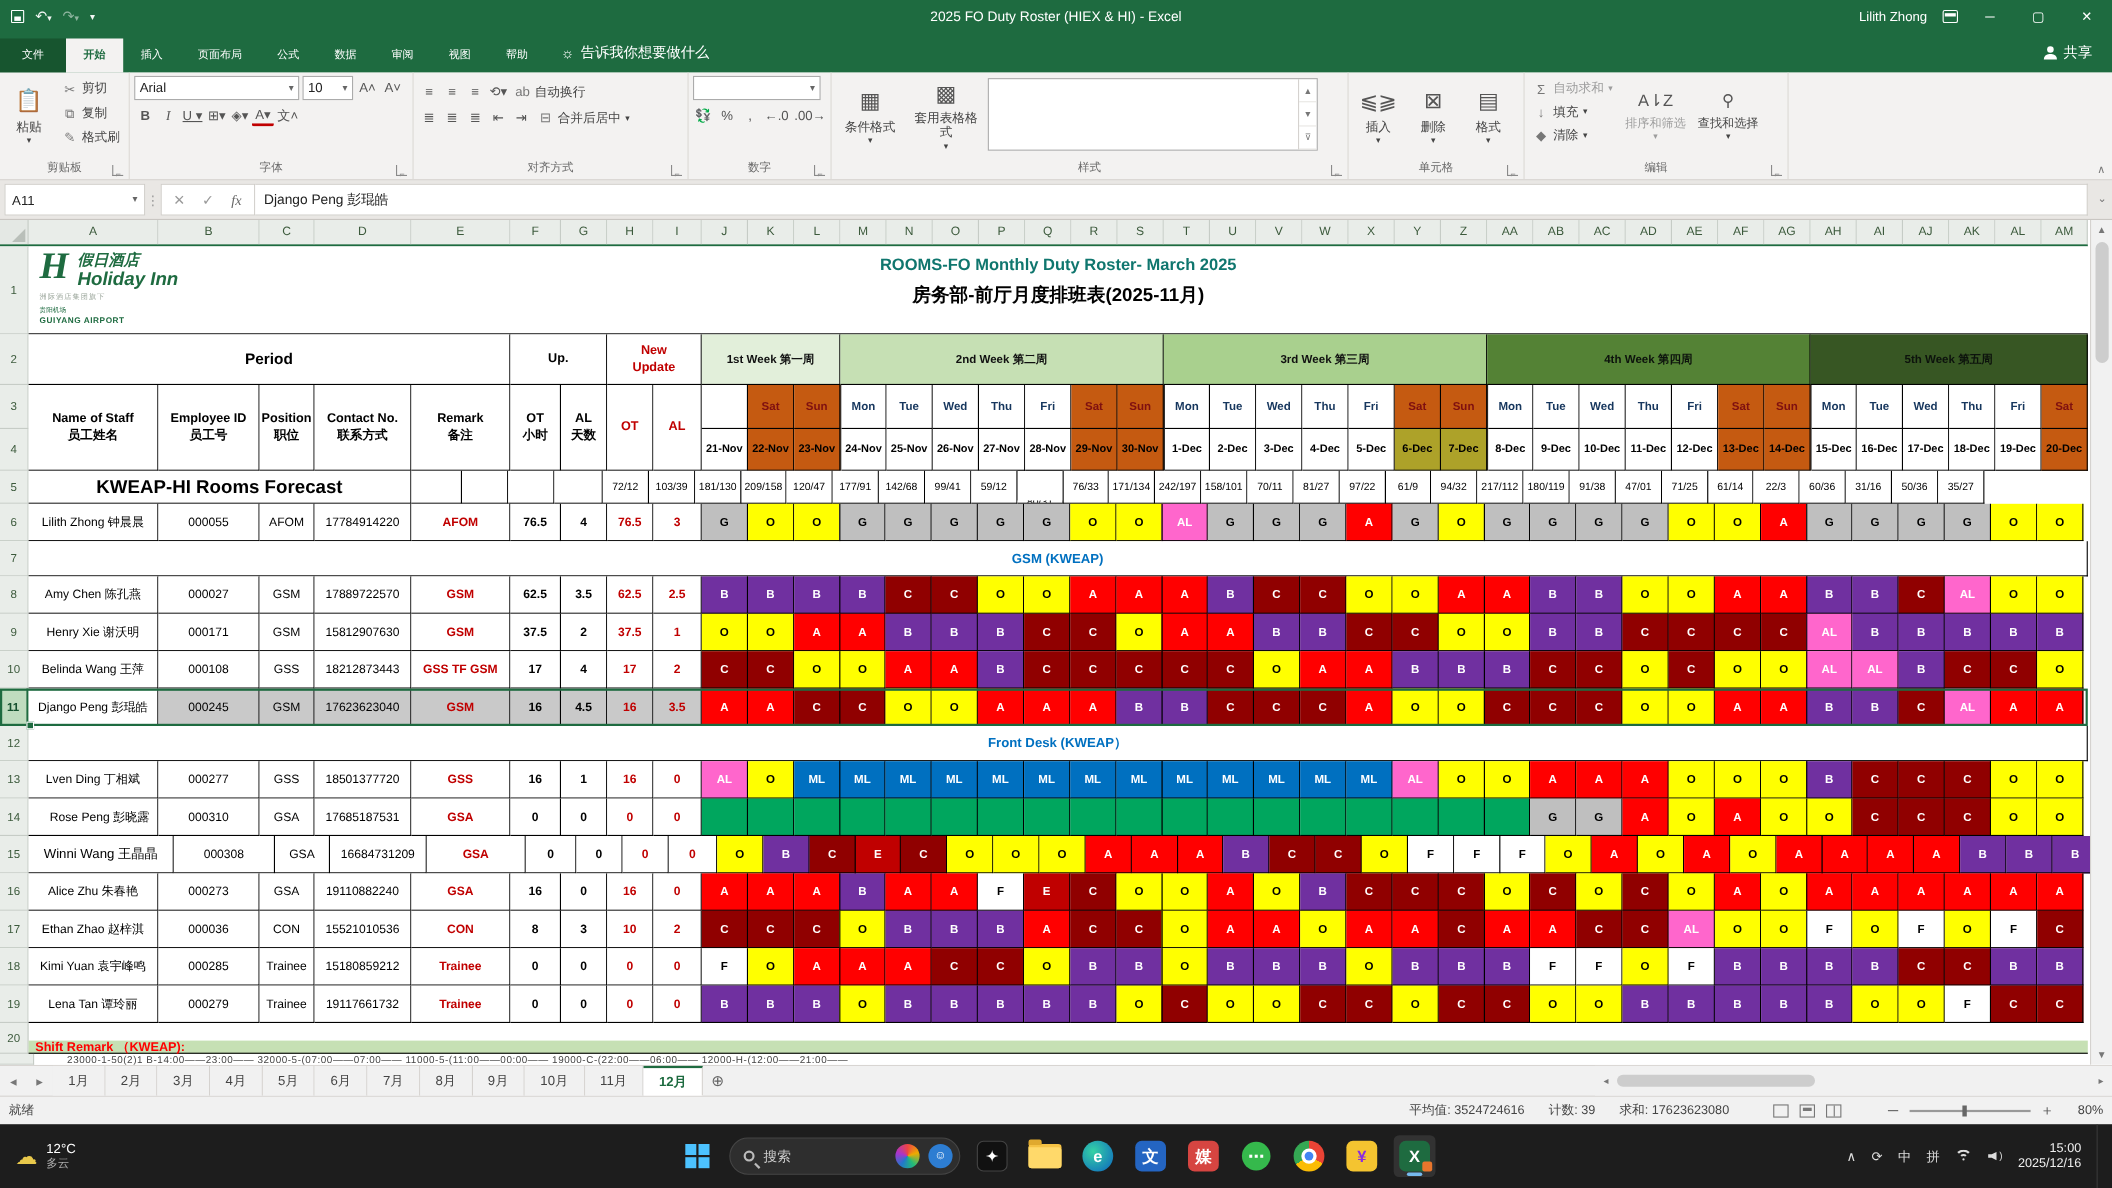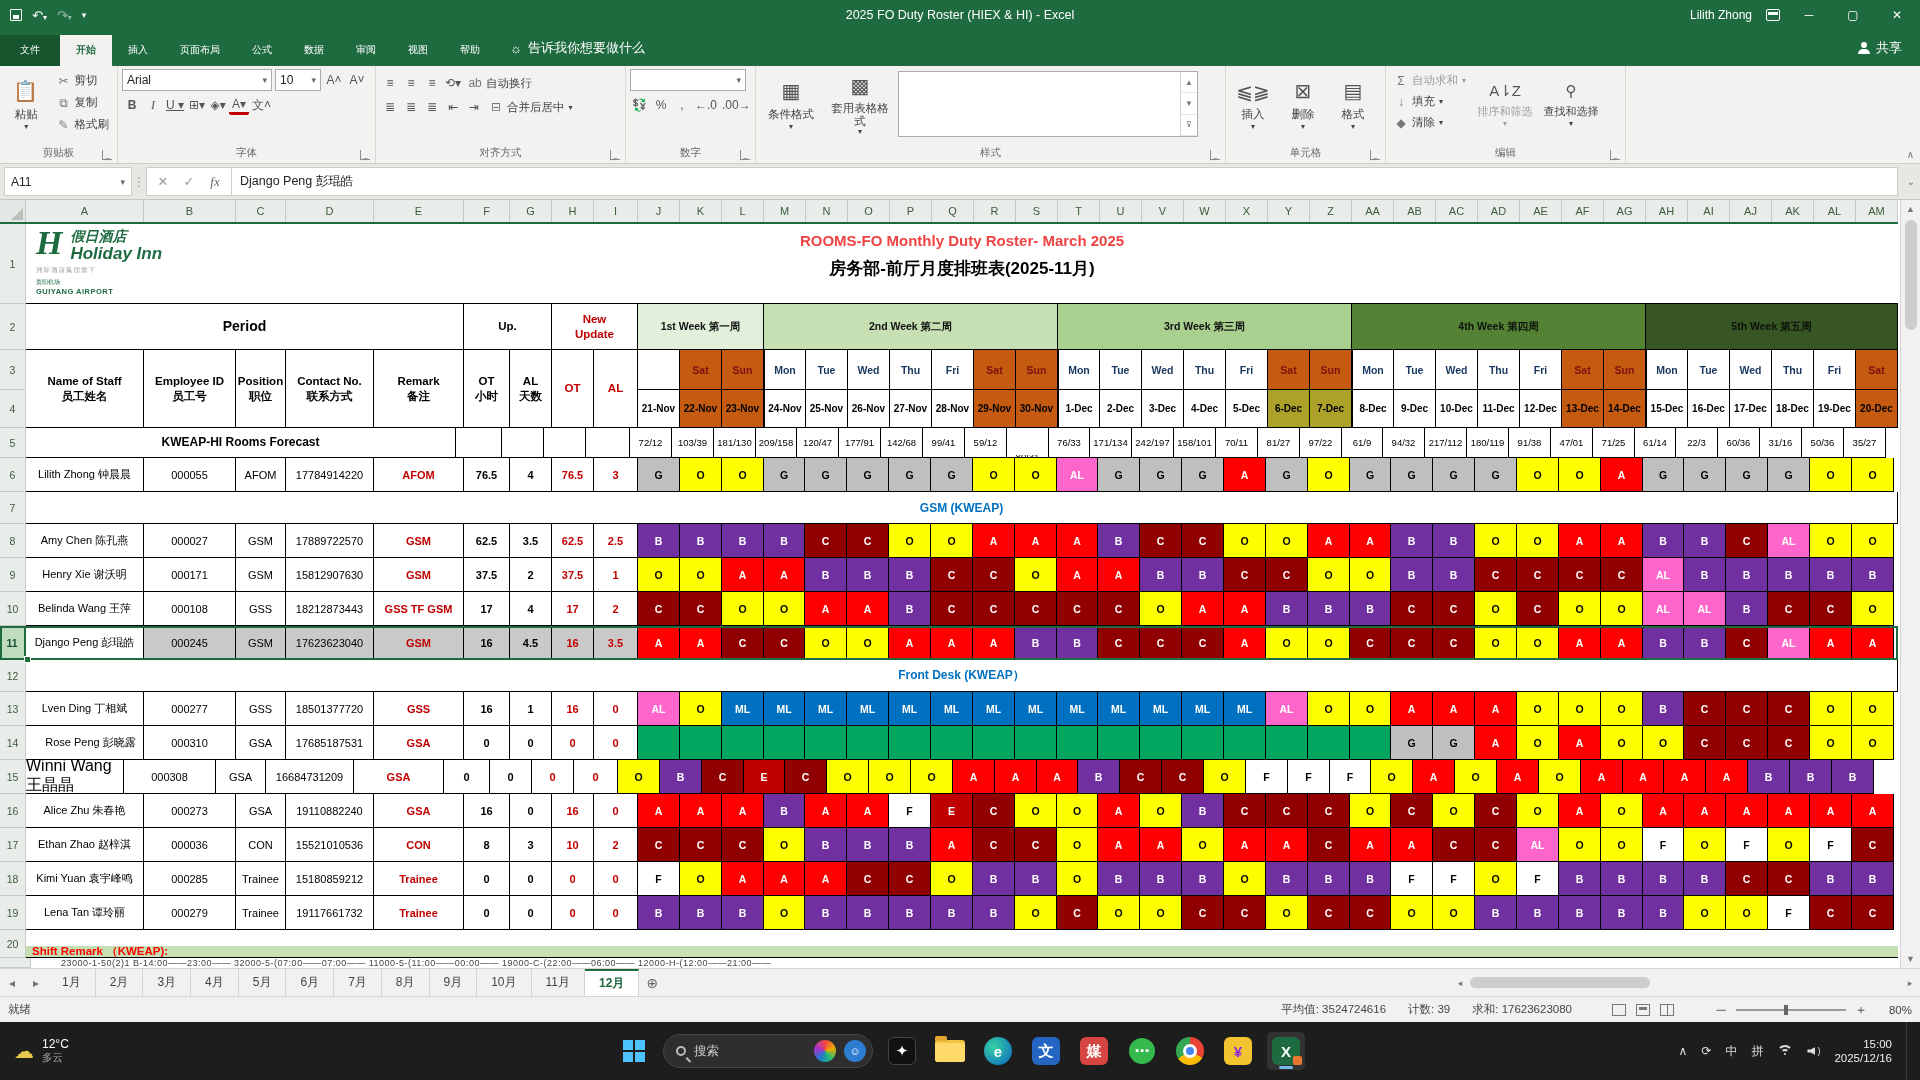--- a/index.html
+++ b/index.html
@@ -77,21 +77,21 @@
   .cell{border-right:1px solid #000;border-bottom:1px solid #000;display:flex;align-items:center;justify-content:center;overflow:hidden;flex:none;background:#fff;}
   .r1cell{position:relative;border-bottom:1px solid #000;background:#fff;}
   .logo{position:absolute;left:10px;top:4px;width:210px;}
   .logo .mark{color:#1E6B40;font-family:"Liberation Serif",serif;font-style:italic;font-weight:bold;font-size:34px;line-height:30px;float:left;margin-right:8px;}
   .logo .cn{color:#1E6B40;font-weight:bold;font-size:14px;font-style:italic;}
   .logo .en{color:#1E6B40;font-weight:bold;font-size:17px;font-style:italic;line-height:16px;}
   .logo .sub{clear:both;color:#9aa59a;font-size:6.5px;padding-top:4px;letter-spacing:1px;}
   .logo .sub2{color:#1E6B40;font-size:6px;padding-top:3px;}
   .logo .sub3{color:#1E6B40;font-size:7.5px;font-weight:bold;letter-spacing:.5px;}
   .sheettitle{position:absolute;left:0;right:0;top:8px;text-align:center;}
-  .sheettitle .t1{font-weight:bold;font-size:15px;color:#ef4444;}
+  .sheettitle .t1{font-weight:bold;font-size:15px;color:#0f766e;}
   .sheettitle .t2{font-weight:bold;font-size:17px;color:#000;margin-top:8px;}
   .hdrcell{font-weight:bold;font-size:11.5px;text-align:center;line-height:1.25;flex-direction:column;}
   .red{color:#C00000;}
   .weekband{font-weight:bold;font-size:10.5px;color:#111;}
   .daycell{font-weight:bold;font-size:10.5px;color:#17375E;height:40px;}
   .datecell{font-weight:bold;font-size:10px;color:#000;height:38px;}
   .fccell{font-size:9.5px;color:#000;}
   .shift{font-weight:bold;font-size:10.5px;}
   .wb{border-left:1.5px solid #000;margin-left:-1px;}
   .sectrow .cell{justify-content:center;}
@@ -633,21 +633,21 @@
             <div class="cell daycell" style="width: 100%;">Fri</div>
             <div class="cell datecell" style="width: 100%;">19-Dec</div>
           </div>
           <div style="width: 42px; flex: 0 0 auto; display: flex; flex-direction: column;">
             <div class="cell daycell" style="width: 100%; background: rgb(197, 90, 17); color: rgb(127, 16, 16);">Sat</div>
             <div class="cell datecell" style="width: 100%; background: rgb(197, 90, 17);">20-Dec</div>
           </div>
         </div>
         <div class="grow" style="height: 30px;">
           <div class="rowhdr">5</div>
-          <div class="cell hdrcell" style="width: 430px; font-size: 12px;">KWEAP-HI Rooms Forecast</div>
+          <div class="cell hdrcell" style="width: 348px; font-size: 17px;">KWEAP-HI Rooms Forecast</div>
           <div class="cell" style="width: 46px;"></div>
           <div class="cell" style="width: 42px;"></div>
           <div class="cell" style="width: 42px;"></div>
           <div class="cell" style="width: 44px;"></div>
           <div class="cell fccell" style="width: 42px;">72/12</div>
           <div class="cell fccell" style="width: 42px;">103/39</div>
           <div class="cell fccell" style="width: 42px;">181/130</div>
           <div class="cell fccell wb" style="width: 42px;">209/158</div>
           <div class="cell fccell" style="width: 42px;">120/47</div>
           <div class="cell fccell" style="width: 42px;">177/91</div>
@@ -978,21 +978,21 @@
           <div class="cell shift" style="width: 42px; background: rgb(255, 255, 0); color: rgb(0, 0, 0);">O</div>
           <div class="cell shift wb" style="width: 42px; background: rgb(255, 255, 0); color: rgb(0, 0, 0);">O</div>
           <div class="cell shift" style="width: 42px; background: rgb(144, 0, 0); color: rgb(255, 255, 255);">C</div>
           <div class="cell shift" style="width: 42px; background: rgb(144, 0, 0); color: rgb(255, 255, 255);">C</div>
           <div class="cell shift" style="width: 42px; background: rgb(144, 0, 0); color: rgb(255, 255, 255);">C</div>
           <div class="cell shift" style="width: 42px; background: rgb(255, 255, 0); color: rgb(0, 0, 0);">O</div>
           <div class="cell shift" style="width: 42px; background: rgb(255, 255, 0); color: rgb(0, 0, 0);">O</div>
         </div>
         <div class="grow" style="height: 34px;">
           <div class="rowhdr">15</div>
-          <div class="cell" style="width: 98px; font-size: 16px;">Winni Wang 王晶晶</div>
+          <div class="cell" style="width: 132px; font-size: 12px;">Winni Wang 王晶晶</div>
           <div class="cell" style="width: 92px; font-size: 11px;">000308</div>
           <div class="cell" style="width: 50px; font-size: 11px;">GSA</div>
           <div class="cell" style="width: 88px; font-size: 11px;">16684731209</div>
           <div class="cell" style="width: 90px; font-size: 11px; color: rgb(192, 0, 0); font-weight: bold;">GSA</div>
           <div class="cell" style="width: 46px; font-size: 11px; font-weight: bold;">0</div>
           <div class="cell" style="width: 42px; font-size: 11px; font-weight: bold;">0</div>
           <div class="cell" style="width: 42px; font-size: 11px; color: rgb(192, 0, 0); font-weight: bold;">0</div>
           <div class="cell" style="width: 44px; font-size: 11px; color: rgb(192, 0, 0); font-weight: bold;">0</div>
           <div class="cell shift" style="width: 42px; background: rgb(255, 255, 0); color: rgb(0, 0, 0);">O</div>
           <div class="cell shift" style="width: 42px; background: rgb(112, 48, 160); color: rgb(255, 255, 255);">B</div>

